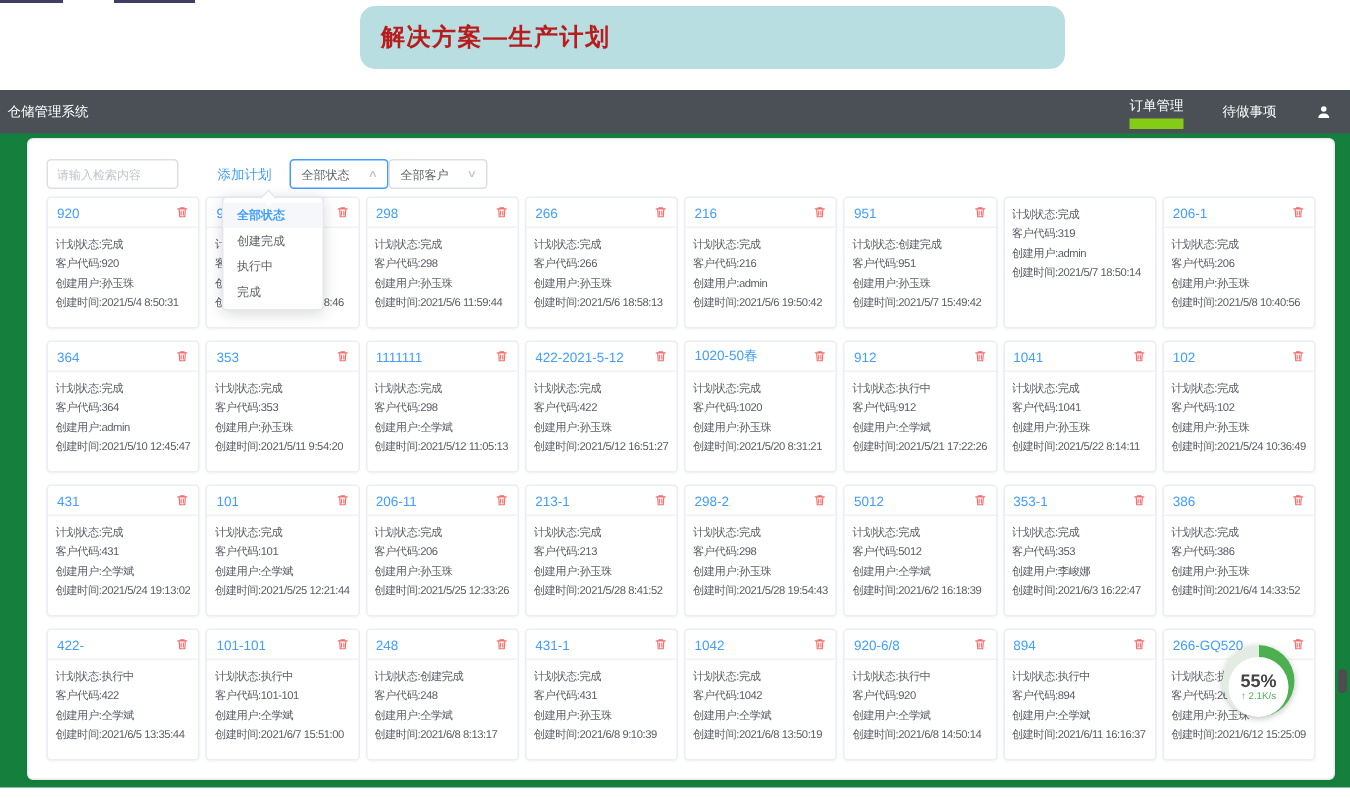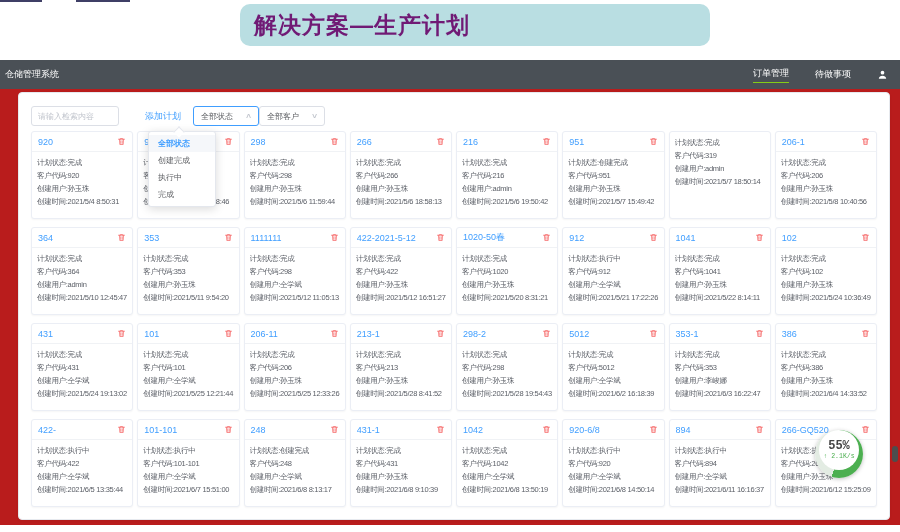--- a/index.html
+++ b/index.html
@@ -5,29 +5,29 @@
   html,body{margin:0;padding:0;}
   body{width:900px;height:532px;position:relative;background:#ffffff;overflow:hidden;
        font-family:"Liberation Sans","DejaVu Sans",sans-serif;}
 
   
   .top-line{position:absolute;top:0;height:2px;background:#3f3f66;}
   .top-line.a{left:0;width:42px;}
   .top-line.b{left:76px;width:54px;}
   .banner{position:absolute;left:240px;top:4px;width:470px;height:42px;background:#b9dee2;
           border-radius:10px;display:flex;align-items:center;}
-  .banner h1{margin:0 0 0 14px;font-size:23px;font-weight:bold;color:#701a75;letter-spacing:1px;}
-
-  
-  .app{position:absolute;left:0;top:60px;width:900px;height:465px;background:#b91c1c;}
+  .banner h1{margin:0 0 0 14px;font-size:16px;font-weight:bold;color:#b91c1c;letter-spacing:1px;}
+
+  
+  .app{position:absolute;left:0;top:60px;width:900px;height:465px;background:#15803d;}
   .app-header{height:29px;background:#4a5056;display:flex;align-items:center;}
   .brand{color:#fff;font-size:9px;margin-left:5px;}
   .hnav{margin-left:auto;display:flex;align-items:center;gap:26px;margin-right:12px;}
   .hnav .nav-item{color:#fff;font-size:9px;cursor:pointer;}
-  .hnav .nav-item.active{border-bottom:1px solid #84cc16;padding-bottom:2px;text-align:center;}
+  .hnav .nav-item.active{border-bottom:7px solid #84cc16;padding-bottom:2px;text-align:center;}
   .user-ic{display:flex;align-items:center;}
 
   
   .panel{position:absolute;left:18px;top:32px;width:870px;height:426px;background:#fff;
          border:1px solid #e6e9ee;border-radius:4px;box-shadow:0 1px 3px rgba(0,0,0,.06);}
 
   
   .filters{position:absolute;left:12px;top:12px;height:22px;display:flex;align-items:center;}
   .search{width:74px;height:18px;border:1px solid #dcdfe6;border-radius:3px;font-size:8px;
           padding:0 6px;color:#606266;outline:none;}
@@ -56,21 +56,21 @@
           justify-content:space-between;padding:0 6px;}
   .card-title{color:#409eff;font-size:9px;white-space:nowrap;overflow:hidden;cursor:pointer;}
   .trash{display:flex;align-items:center;cursor:pointer;flex:none;margin-left:3px;}
   .card-b{padding:4px 5px 0 5px;}
   .c-line{font-size:7.5px;letter-spacing:-0.3px;color:#5a5e66;line-height:13px;
           white-space:nowrap;overflow:hidden;}
 
   
   .badge{position:absolute;left:815px;top:430px;width:48px;height:48px;border-radius:50%;
          background:conic-gradient(#4caf50 0 55%, #e3ece3 55% 100%);z-index:30;
-         display:flex;align-items:flex-start;justify-content:center;box-shadow:0 1px 4px rgba(0,0,0,.25);font-family:Liberation Mono, monospace;}
+         display:flex;align-items:flex-end;justify-content:center;box-shadow:0 1px 4px rgba(0,0,0,.25);}
   .badge-inner{width:40px;height:40px;border-radius:50%;background:#fff;display:flex;
          flex-direction:column;align-items:center;justify-content:center;}
   .badge-pct{font-size:12px;font-weight:bold;color:#444;line-height:12px;}
   .badge-speed{font-size:6.5px;color:#4caf50;margin-top:1px;}
 
   
   .scroll-thumb{position:absolute;left:892px;top:446px;width:6px;height:16px;background:#4d4d4d;
          border-radius:3px;z-index:40;}
 </style>
 </head>

